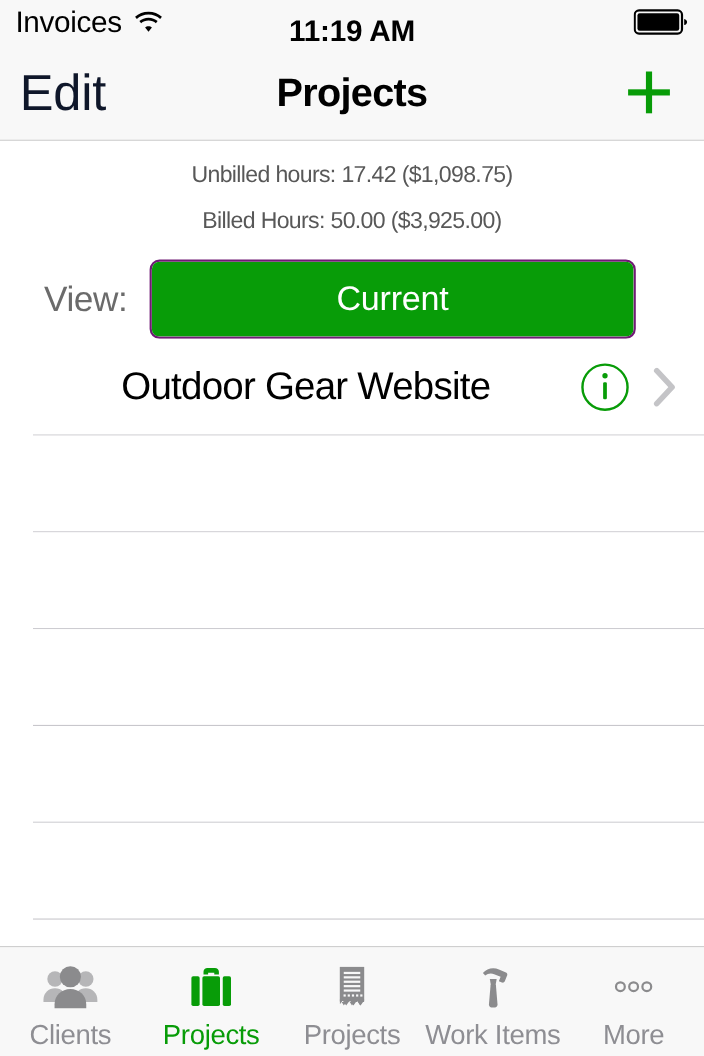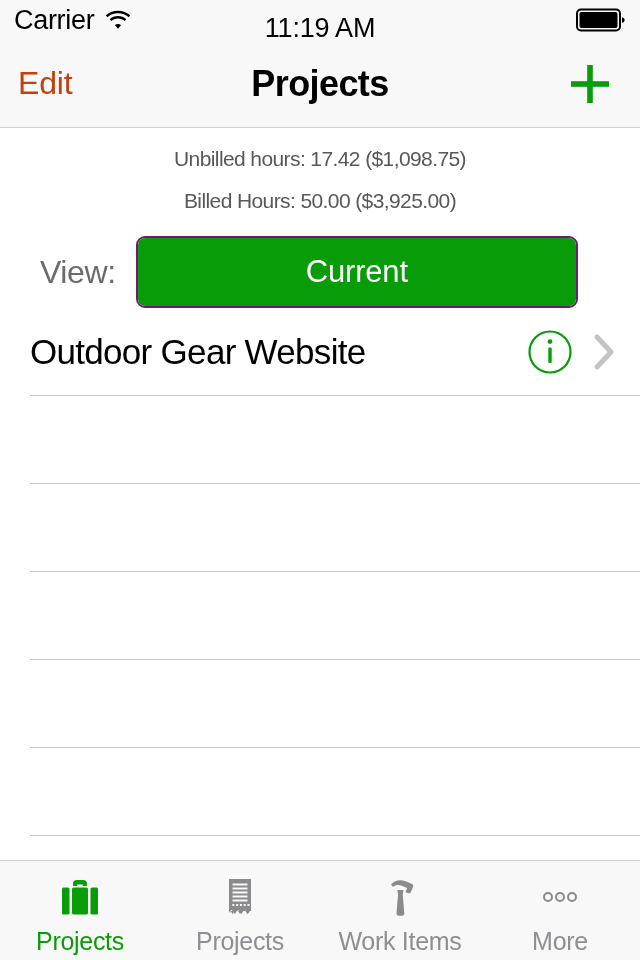--- a/index.html
+++ b/index.html
@@ -28,21 +28,21 @@
   }
   .status-left {
     display: flex; align-items: center; gap: 10px;
     margin-left: 14px;
   }
   .carrier-label { font-size: 27px; letter-spacing: -0.3px; color: #000; }
   .wifi-icon { width: 28px; height: 22px; display: block; }
   .status-time {
     position: absolute; left: 0; right: 0;
     text-align: center;
-    font-size: 27px; font-weight: normal; color: #000;
+    font-size: 27px; font-weight: bold; color: #000;
     letter-spacing: -0.2px;
     margin-top: 16px;
   }
   .status-right {
     position: absolute; right: 14px; top: 50%;
     transform: translateY(-50%);
     display: flex; align-items: center;
   }
   .battery-icon { width: 50px; height: 24px; display: block; }
 
@@ -50,21 +50,21 @@
   .nav-bar {
     height: 88px;
     background: #f8f8f8;
     border-bottom: 1px solid #cfcfcf;
     position: relative;
     display: flex; align-items: center;
     flex: 0 0 auto;
   }
   .nav-edit {
     position: absolute; left: 18px;
-    font-size: 32px; color: #c2410c;
+    font-size: 46px; color: #0f172a;
     letter-spacing: -0.2px;
     background: none; border: none; cursor: pointer;
     font-family: inherit;
   }
   .nav-title {
     position: absolute; left: 0; right: 0;
     text-align: center;
     font-size: 36px; font-weight: bold; color: #000;
     letter-spacing: -0.6px;
   }
@@ -150,20 +150,21 @@
     background: #c8c7cc;
   }
   .row.empty { cursor: default; }
   .row-title {
     flex: 1 1 auto;
     font-size: 35px;
     color: #000;
     letter-spacing: -0.7px;
     white-space: nowrap;
     overflow: hidden;
+    text-align: center;
   }
   .info-button {
     width: 48px; height: 48px;
     margin-right: 18px;
     background: none; border: none; padding: 0;
     cursor: pointer;
     display: flex; align-items: center; justify-content: center;
     flex: 0 0 auto;
   }
   .info-icon { width: 46px; height: 46px; display: block; }
@@ -197,21 +198,21 @@
   }
   .tab-item.active .tab-label { color: #089c08; }
 </style>
 </head>
 <body>
 
 <div id="app">
 
   <div class="status-bar">
     <div class="status-left">
-      <span class="carrier-label">Carrier</span>
+      <span class="carrier-label">Invoices</span>
       <span>
         <svg class="wifi-icon" viewBox="0 0 28 22" aria-hidden="true">
           <path d="M14 4.2c4.1 0 7.9 1.5 10.6 4l1.6-1.9C23.1 3.4 18.7 1.7 14 1.7S4.9 3.4 1.8 6.3l1.6 1.9C6.1 5.7 9.9 4.2 14 4.2z" fill="#000"></path>
           <path d="M14 9.6c2.6 0 5 .95 6.7 2.5l1.6-1.9C20.1 8.2 17.2 7.1 14 7.1s-6.1 1.1-8.3 3.1l1.6 1.9C9 10.55 11.4 9.6 14 9.6z" fill="#000"></path>
           <path d="M14 14.9c1.2 0 2.3.45 3.1 1.2L14 19.8l-3.1-3.7c.8-.75 1.9-1.2 3.1-1.2z" fill="#000"></path>
         </svg>
       </span>
     </div>
     <div class="status-time">11:19 AM</div>
     <div class="status-right">
@@ -272,20 +273,33 @@
 
     <div class="row empty"></div>
     <div class="row empty"></div>
     <div class="row empty"></div>
     <div class="row empty"></div>
     <div class="row empty"></div>
   </div>
 
   <div class="tab-bar">
 
+    <button class="tab-item">
+      <span>
+        <svg class="tab-icon" viewBox="0 0 54 50" aria-hidden="true">
+          <circle cx="13" cy="17" r="7" fill="#b6b6b8"></circle>
+          <path d="M2.5 36c0-6.2 4.7-10.5 10.5-10.5S23.5 29.8 23.5 36v2H2.5z" fill="#b6b6b8"></path>
+          <circle cx="41" cy="17" r="7" fill="#b6b6b8"></circle>
+          <path d="M30.5 36c0-6.2 4.7-10.5 10.5-10.5S51.5 29.8 51.5 36v2H30.5z" fill="#b6b6b8"></path>
+          <circle cx="27" cy="15" r="9.6" fill="#8b8b8d"></circle>
+          <path d="M12.6 40c0-8 6.5-13.8 14.4-13.8S41.4 32 41.4 40v3.6H12.6z" fill="#8b8b8d"></path>
+        </svg>
+      </span>
+      <span class="tab-label">Clients</span>
+    </button>
 
     <button class="tab-item active">
       <span>
         <svg class="tab-icon" viewBox="0 0 54 50" aria-hidden="true">
           <path d="M20 13V10.5c0-2 1.6-3.5 3.6-3.5h6.8c2 0 3.6 1.5 3.6 3.5V13h-4.2v-1.6h-5.6V13z" fill="#089c08"></path>
           <rect x="9" y="14.5" width="7.5" height="27" rx="1.6" fill="#089c08"></rect>
           <rect x="19" y="14.5" width="16" height="27" rx="1.6" fill="#089c08"></rect>
           <rect x="37.5" y="14.5" width="7.5" height="27" rx="1.6" fill="#089c08"></rect>
         </svg>
       </span>

